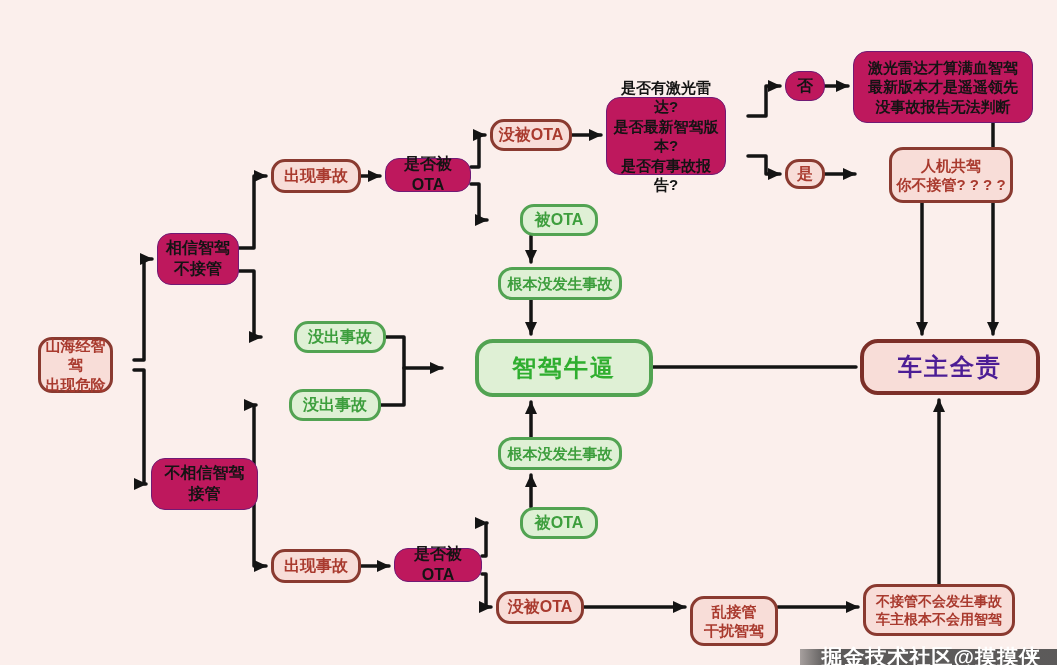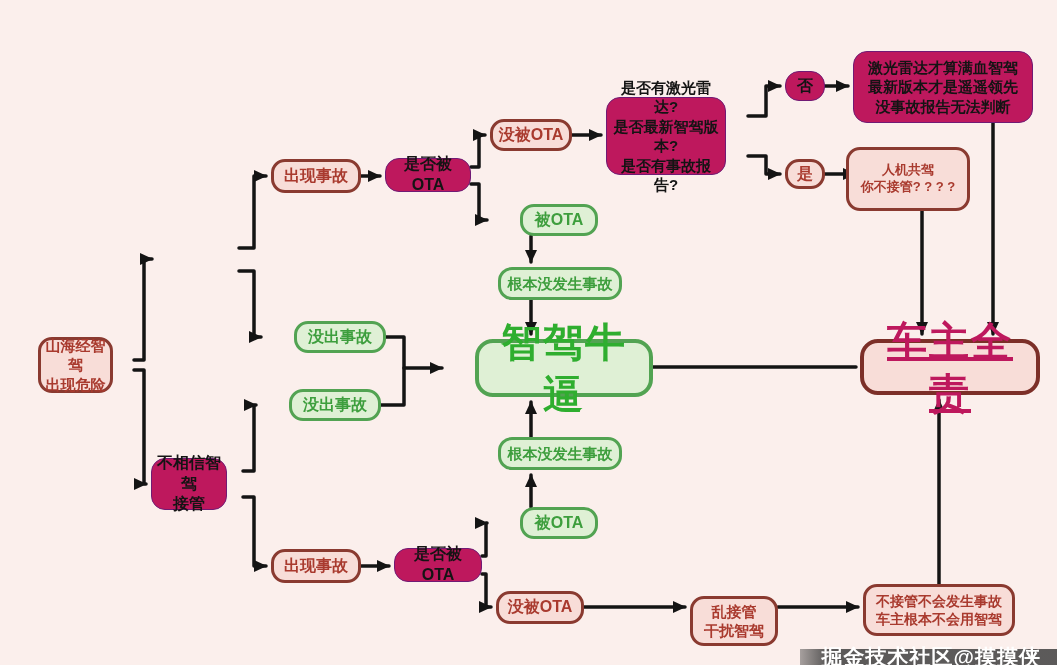--- a/index.html
+++ b/index.html
@@ -51,27 +51,27 @@
     border:3px solid #52a352;
     color:#3d9e3d;
     margin-left:28px;
   }
   .white{
     background:#be185d;
     border:1px solid #701a75;
     color:#141414;
   }
   .big{
-    font-size:40px;
+    font-size:24px;
     border-radius:18px;
     border-width:4px;
     letter-spacing:2px;
   }
   .big.green{color:#2fae2f;}
-  .big.red{color:#be185d;border-color:#7c2f28;text-decoration:underline;}
+  .big.red{color:#4c1d95;border-color:#7c2f28;}
   .watermark{
     position:absolute;
     right:0;
     bottom:0;
     height:16px;
     padding:0 16px 0 22px;
     display:flex;
     align-items:center;
     background:linear-gradient(90deg, rgba(64,64,64,0.45), rgba(64,64,64,0.85) 10%, rgba(64,64,64,0.85));
     color:#ffffff;
@@ -117,21 +117,23 @@
     <path class="arrow" marker-end="url(#ah)" d="M482,574 L486,574 L486,607 L491,607"></path>
     <path class="arrow" marker-end="url(#ah)" d="M531,507 L531,475"></path>
     <path class="arrow" marker-end="url(#ah)" d="M531,437 L531,402"></path>
     <path class="arrow" marker-end="url(#ah)" d="M584,607 L685,607"></path>
     <path class="arrow" marker-end="url(#ah)" d="M778,607 L858,607"></path>
     <path class="arrow" marker-end="url(#ah)" d="M939,584 L939,400"></path>
   </svg>
 
   <div class="node red" style="left:38px;top:337px;width:75px;height:56px;font-size:15px;">山海经智驾
 出现危险</div>
-  <div class="node white" style="left:151px;top:458px;width:76px;height:52px;">不相信智驾
+  <div class="node white" style="left:157px;top:233px;width:82px;height:52px;">相信智驾
+不接管</div>
+  <div class="node white" style="left:151px;top:458px;width:107px;height:52px;">不相信智驾
 接管</div>
 
   <div class="node red" style="left:271px;top:159px;width:90px;height:34px;">出现事故</div>
   <div class="node green" style="left:266px;top:321px;width:92px;height:32px;">没出事故</div>
   <div class="node green" style="left:261px;top:389px;width:92px;height:32px;">没出事故</div>
   <div class="node red" style="left:271px;top:549px;width:90px;height:34px;">出现事故</div>
 
   <div class="node white" style="left:385px;top:158px;width:86px;height:34px;">是否被OTA</div>
   <div class="node white" style="left:394px;top:548px;width:88px;height:34px;">是否被OTA</div>
 
@@ -147,21 +149,21 @@
 
   <div class="node white" style="left:606px;top:97px;width:120px;height:78px;font-size:15px;">是否有激光雷达?
 是否最新智驾版本?
 是否有事故报告?</div>
   <div class="node white" style="left:785px;top:71px;width:40px;height:30px;">否</div>
   <div class="node red" style="left:785px;top:159px;width:40px;height:30px;">是</div>
 
   <div class="node white" style="left:853px;top:51px;width:180px;height:72px;font-size:15px;">激光雷达才算满血智驾
 最新版本才是遥遥领先
 没事故报告无法判断</div>
-  <div class="node red" style="left:846px;top:147px;width:124px;height:64px;font-size:13px;">人机共驾
+  <div class="node red" style="left:889px;top:147px;width:124px;height:56px;font-size:15px;">人机共驾
 你不接管? ? ? ?</div>
 
   <div class="node red big" style="left:860px;top:339px;width:180px;height:56px;">车主全责</div>
 
   <div class="node red" style="left:690px;top:580px;width:88px;height:50px;font-size:15px;margin-top:16px;">乱接管
 干扰智驾</div>
   <div class="node red" style="left:863px;top:584px;width:152px;height:52px;font-size:14px;">不接管不会发生事故
 车主根本不会用智驾</div>
 
   <div class="watermark">掘金技术社区@摸摸侠</div>

